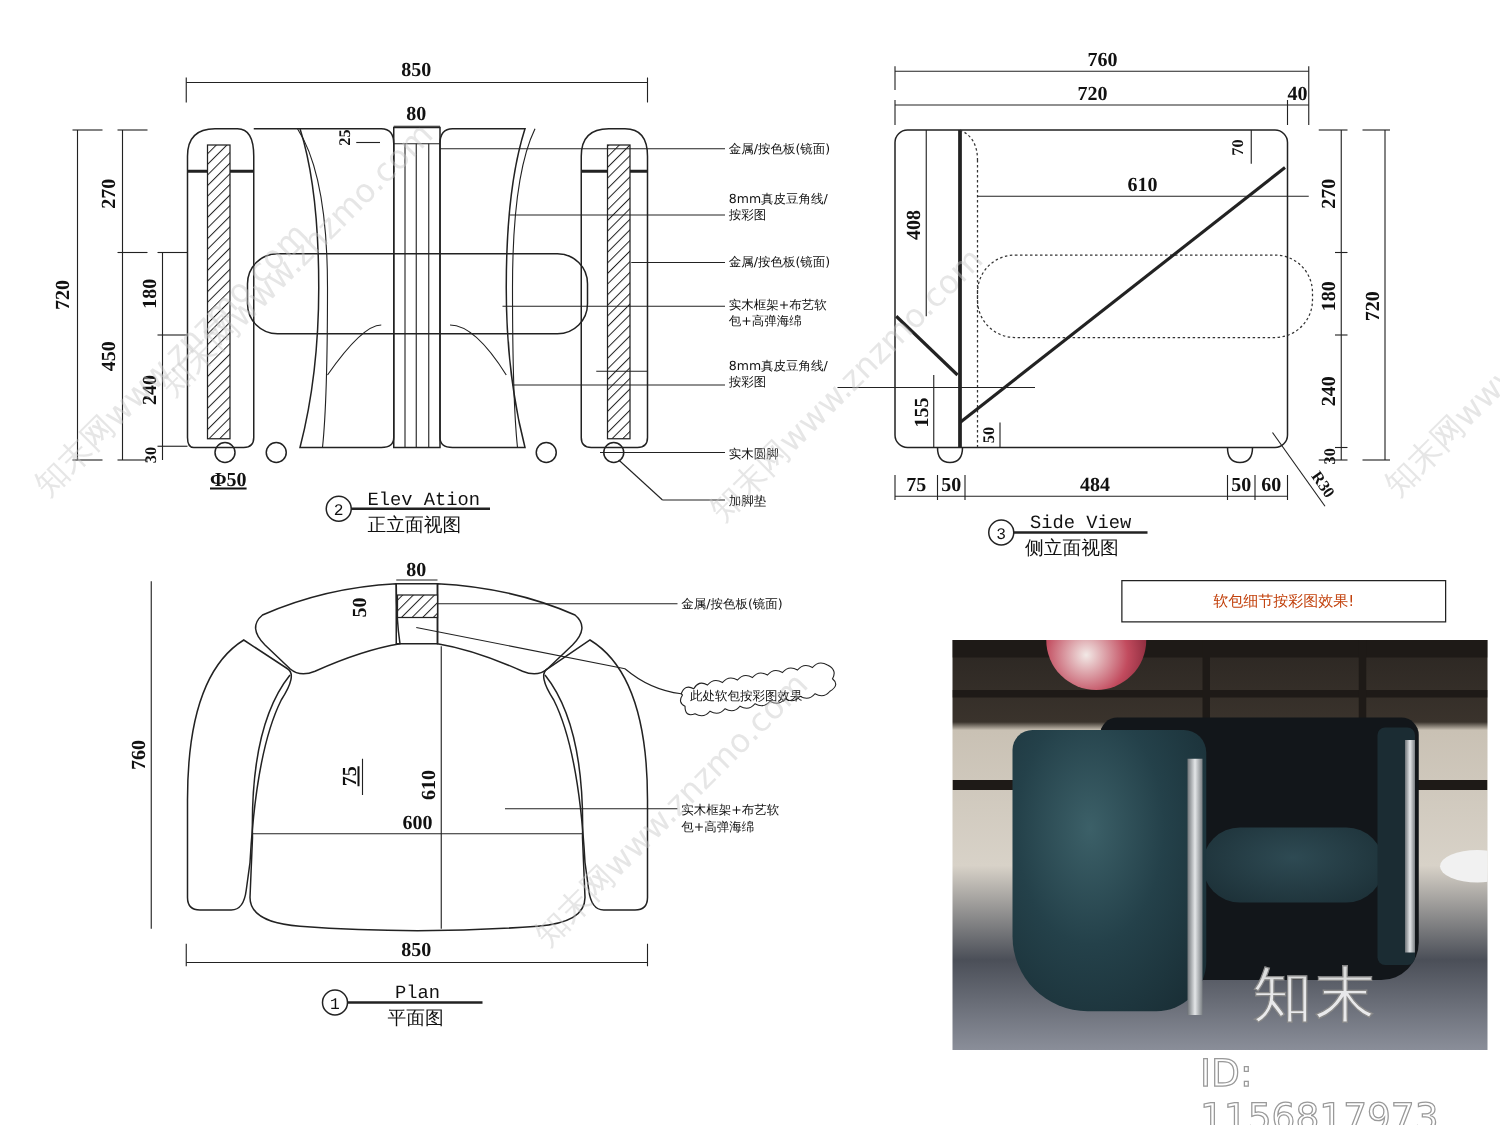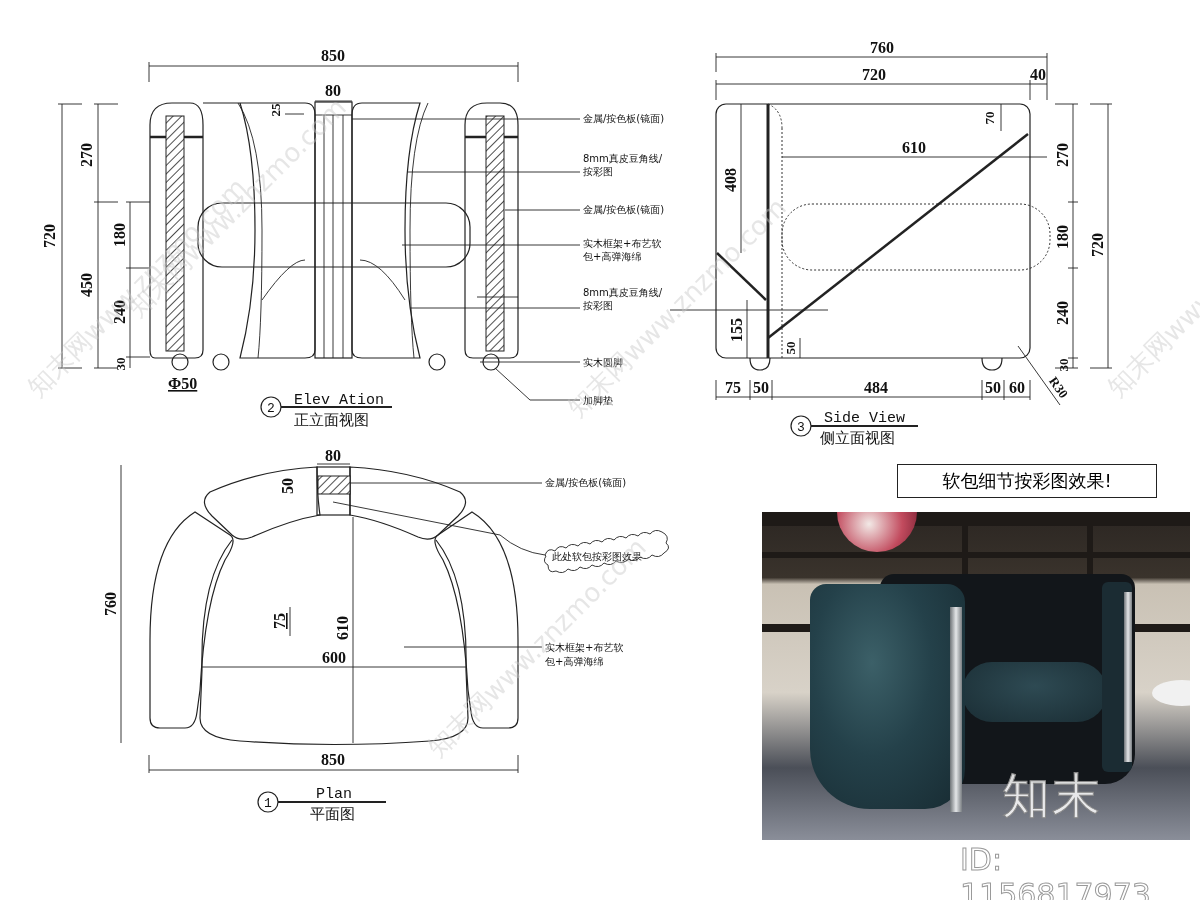--- a/index.html
+++ b/index.html
@@ -7,21 +7,21 @@
   svg.drawing{position:absolute;left:0;top:0;}
   .dim{font-family:"Liberation Serif","DejaVu Serif",serif;font-weight:bold;font-size:16px;fill:#111;}
   .note{font-family:"DejaVu Sans",sans-serif;font-size:10px;fill:#111;}
   .title-en{font-family:"Liberation Mono","DejaVu Sans Mono",monospace;font-size:15px;fill:#111;}
   .title-cn{font-family:"DejaVu Sans",sans-serif;font-size:15px;fill:#111;}
   .ln{stroke:#222;stroke-width:1.2;fill:none;}
   .thin{stroke:#222;stroke-width:0.9;fill:none;}
   .dash{stroke:#333;stroke-width:1;fill:none;stroke-dasharray:2 2;}
   .hatch{fill:url(#hatch);stroke:#222;stroke-width:1;}
   .callout-box{position:absolute;left:897px;top:464px;width:258px;height:32px;border:1.5px solid #222;
-    display:flex;align-items:center;justify-content:center;font-family:"DejaVu Sans",sans-serif;font-size:18px;color:#000000;background:#fff;text-align:right;}
+    display:flex;align-items:center;justify-content:center;font-family:"DejaVu Sans",sans-serif;font-size:12px;color:#c2410c;background:#fff;text-align:right;}
   .photo{position:absolute;left:762px;top:512px;width:428px;height:328px;overflow:hidden;
     background:linear-gradient(180deg,#2b2622 0%,#3a332c 20%,#c9c1b4 22%,#d8d2c8 55%,#4b4f58 78%,#8a8e99 100%);}
   .shelf{position:absolute;background:#1e1a17;}
   .chair-back{position:absolute;left:118px;top:62px;width:255px;height:210px;background:#12161a;border-radius:14px 14px 30px 30px;}
   .chair-arm{position:absolute;left:48px;top:72px;width:155px;height:225px;border-radius:16px 18px 40px 60px;
     background:radial-gradient(ellipse at 40% 35%,#3c6068 0%,#24414a 45%,#172a31 100%);}
   .chair-arm-r{position:absolute;left:340px;top:70px;width:30px;height:190px;background:#1b2c33;border-radius:6px;}
   .chair-seat{position:absolute;left:200px;top:150px;width:145px;height:60px;border-radius:30px;
     background:radial-gradient(ellipse at 50% 40%,#2e4a53 0%,#1a2d34 100%);}
   .metal{position:absolute;background:linear-gradient(90deg,#6f7478,#e4e6e8 50%,#7a7f83);}

